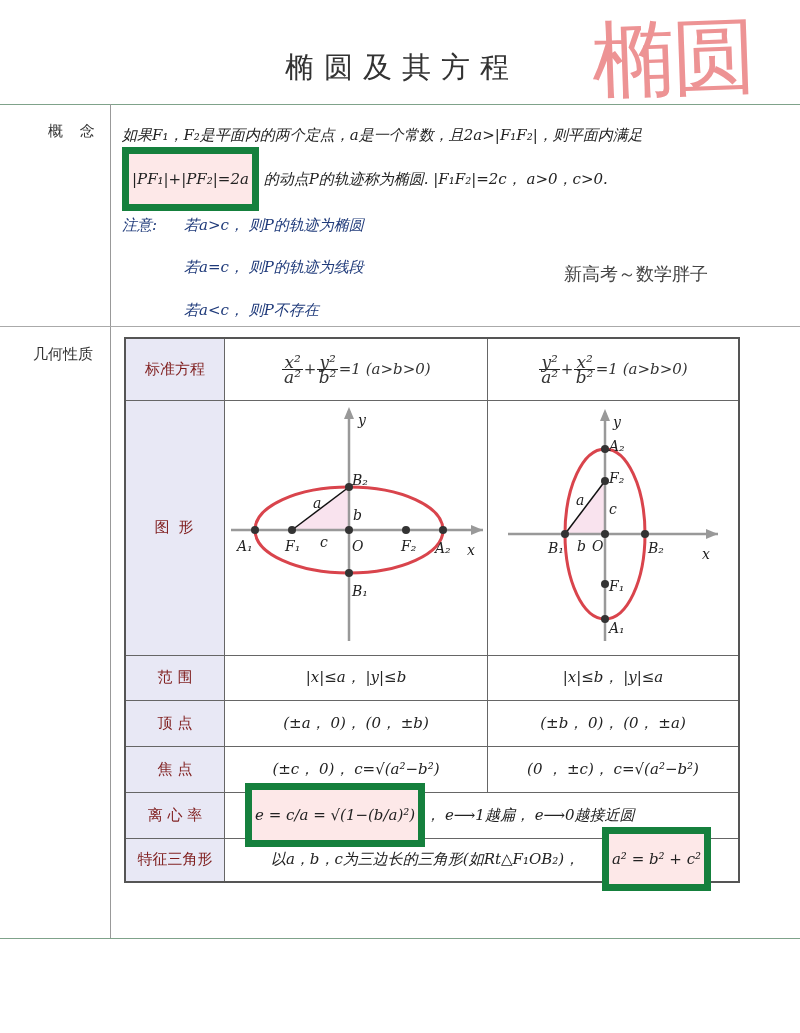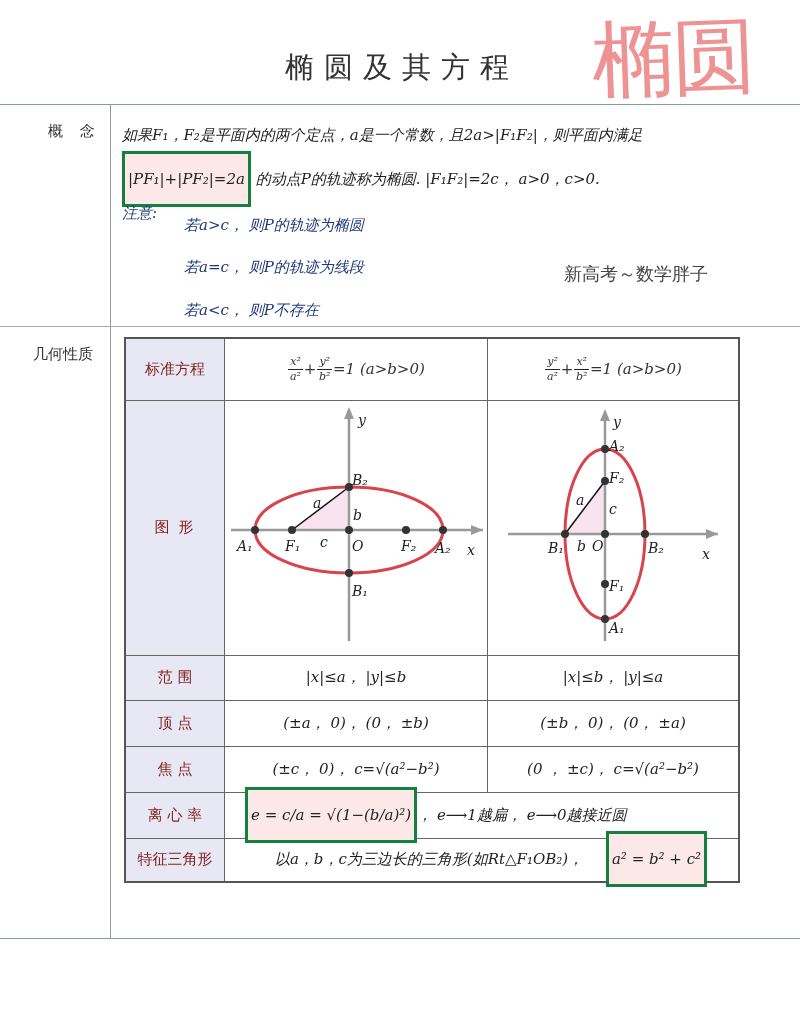--- a/index.html
+++ b/index.html
@@ -5,26 +5,26 @@
   html,body{margin:0;padding:0;background:#fff;}
   body{width:800px;height:1033px;position:relative;overflow:hidden;font-family:"DejaVu Sans",sans-serif;color:#333;}
   .hand{font-family:"DejaVu Serif",serif;font-style:italic;color:#222;}
   .blue{color:#1f3a7a;}
   .title{position:absolute;left:0;top:48px;width:784px;text-align:center;font-size:29px;letter-spacing:10px;color:#333;padding-left:20px;box-sizing:border-box;}
   .stamp{position:absolute;left:592px;top:2px;font-size:84px;color:#ec8a8c;font-family:"DejaVu Sans",sans-serif;letter-spacing:-4px;transform:rotate(-2deg);opacity:.92;}
   .hline{position:absolute;left:0;width:800px;height:1px;background:#7fa28a;}
   .vline{position:absolute;left:110px;width:1px;background:#999;}
   .sec-label{position:absolute;font-size:15px;color:#333;}
   .concept-line{position:absolute;left:122px;font-size:15px;}
-  .box-pink{border:3px solid #15803d;background:#fde8e8;padding:16px 3px;}
+  .box-pink{border:7px solid #15803d;background:#fde8e8;padding:16px 3px;}
   .watermark{position:absolute;left:564px;top:262px;font-size:18px;color:#444;}
   table.props{position:absolute;left:124px;top:337px;width:616px;border-collapse:collapse;border:2px solid #555;}
   table.props td{border:1px solid #666;text-align:center;vertical-align:middle;font-size:15px;}
   table.props td.head{background:#e8e8f5;width:102px;color:#7f1d1d;font-size:15px;}
-  .frac{display:inline-flex;flex-direction:column;align-items:center;vertical-align:middle;font-size:11px;line-height:14px;margin:0 1px;}
+  .frac{display:inline-flex;flex-direction:column;align-items:center;vertical-align:middle;font-size:17px;line-height:14px;margin:0 1px;}
   .frac .num{border-bottom:1px solid #222;padding:0 2px;}
   .eq{font-family:"DejaVu Serif",serif;font-style:italic;font-size:15px;}
   svg text{font-family:"DejaVu Serif",serif;font-style:italic;}
 </style>
 </head>
 <body>
 
 <div class="title">椭圆及其方程</div>
 <div class="stamp">椭圆</div>
 
@@ -32,21 +32,21 @@
 <div class="vline" style="top:104px;height:834px;"></div>
 <div class="hline" style="top:326px;background:#aaa;"></div>
 <div class="hline" style="top:938px;"></div>
 
 <div class="sec-label" style="left:48px;top:122px;letter-spacing:6px;">概  念</div>
 <div class="concept-line hand" style="top:126px;">如果F₁，F₂是平面内的两个定点，a是一个常数，且2a&gt;|F₁F₂|，则平面内满足</div>
 <div class="concept-line hand" style="top:170px;">
   <span class="box-pink">|PF₁|+|PF₂|=2a</span>
   <span>的动点P的轨迹称为椭圆.  |F₁F₂|=2c， a&gt;0，c&gt;0.</span>
 </div>
-<div class="concept-line hand blue" style="top:204px;">注意:</div>
+<div class="concept-line hand blue" style="top:216px;">注意:</div>
 <div class="concept-line hand blue" style="top:216px;left:184px;">若a&gt;c， 则P的轨迹为椭圆</div>
 <div class="concept-line hand blue" style="top:258px;left:184px;">若a=c， 则P的轨迹为线段</div>
 <div class="concept-line hand blue" style="top:301px;left:184px;">若a&lt;c， 则P不存在</div>
 <div class="watermark">新高考～数学胖子</div>
 
 <div class="sec-label" style="left:33px;top:345px;">几何性质</div>
 
 <table class="props">
   <tbody>
       <tr style="height:62px;">

